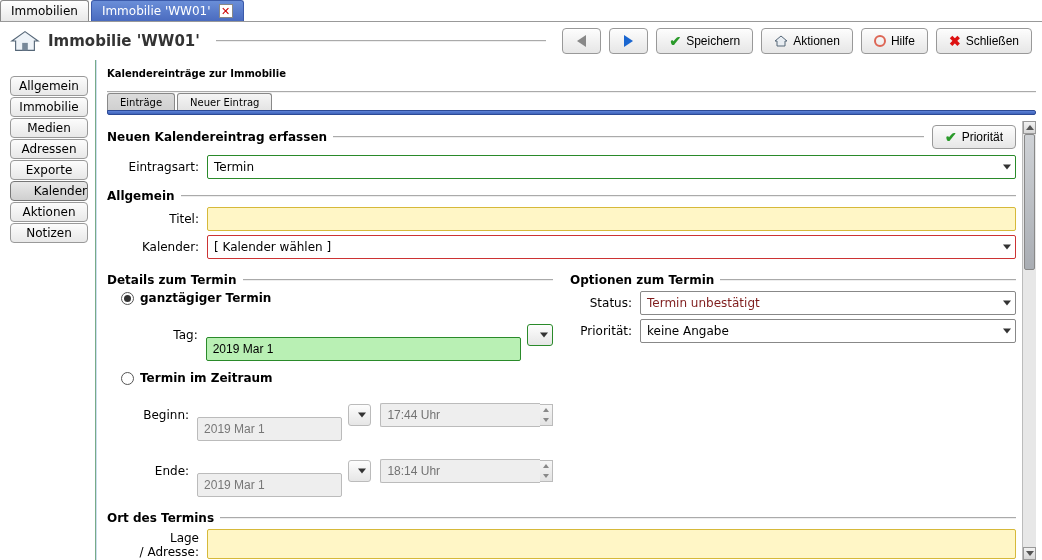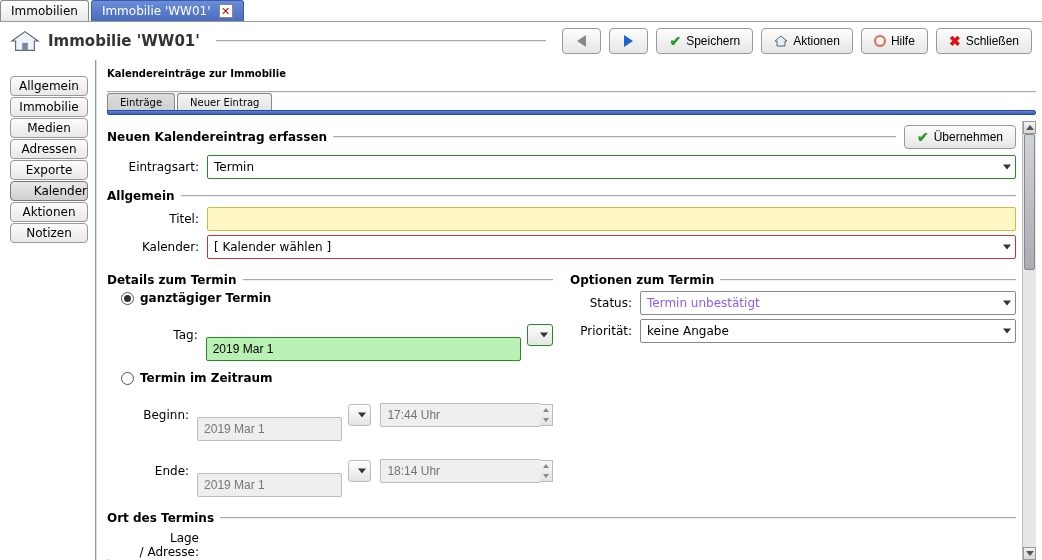--- a/index.html
+++ b/index.html
@@ -137,21 +137,21 @@
   .group-title .t{ font-weight:bold;}
   .group-title .line{ flex:1; height:2px; border-top:1px solid #aaa;border-bottom:1px solid #eee; margin-left:6px;}
 
   .two-col { display:flex; gap:17px;}
   .col { flex:1; min-width:0;}
 
   .radio { width:13px;height:13px;border:1px solid #555;border-radius:50%;display:inline-flex;align-items:center;justify-content:center;margin-right:6px;vertical-align:middle;}
   .radio.sel::after{content:"";width:7px;height:7px;background:#333;border-radius:50%;}
   .radiolab{ font-weight:bold; cursor:pointer;}
 
-  .sel-text-red{ color:#8b5cf6;}
+  .sel-text-red{ color:#7f1d1d;}
   .txtarea {
     flex:1; height:30px; border:1px solid #d6b93a; background:#fff6c6; border-radius:2px;
   }
 
   .lab-block{ width:100px; text-align:right; padding-right:8px; font-size:12px; display:flex; flex-direction:column; align-items:flex-end; justify-content:flex-start; padding-top:2px;}
 </style>
 </head>
 <body>
 <div class="app">
 
@@ -225,21 +225,21 @@
     <div class="subtabs-bottom"></div>
 
     <div class="panel">
       <div class="panel-inner">
 
         <div class="form-head">
           <span class="t">Neuen Kalendereintrag erfassen</span>
           <span class="line"></span>
           <button class="apply-btn">
             <span class="ico check">✔</span>
-            <span>Übernehmen</span>
+            <span>Priorität</span>
           </button>
         </div>
 
         <div class="row">
           <div class="lab">Eintragsart:</div>
           <div class="select wide">
             <span>Termin</span>
             <span class="arrow"></span>
           </div>
         </div>
@@ -331,21 +331,21 @@
                 <span class="arrow"></span>
               </div>
             </div>
           </div>
         </div>
 
         <div class="group-title">
               <span class="t">Ort des Termins</span>
               <span class="line"></span>
             </div>
-        <div class="row" style="align-items:flex-start;flex-direction:column;">
+        <div class="row" style="align-items:flex-start;">
           <div class="lab-block">
             <span>Lage</span>
             <span>/ Adresse:</span>
           </div>
           <div class="txtarea"></div>
         </div>
 
       </div>
 
       <div class="vscroll">

